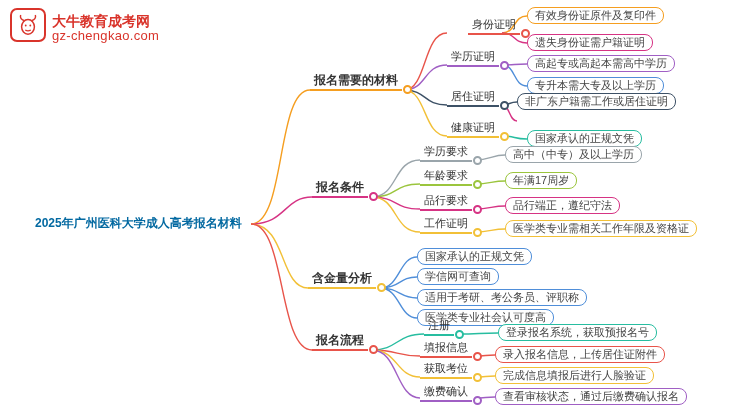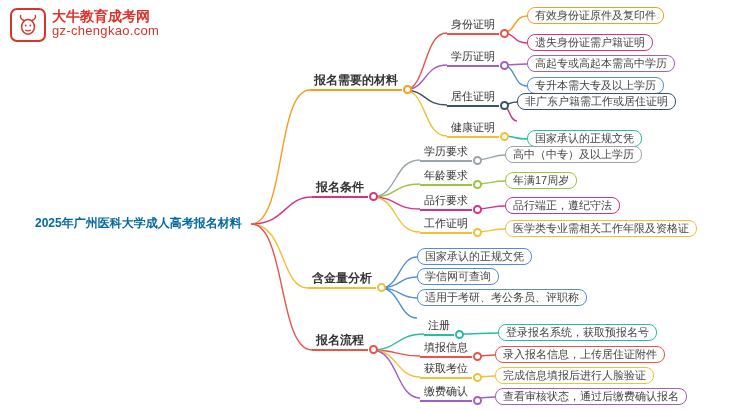--- a/index.html
+++ b/index.html
@@ -27,21 +27,21 @@
   .label{position:absolute;white-space:nowrap;color:#333;
          padding:0 4px 2px 4px;border-bottom:2px solid var(--c);line-height:14px;}
   .l1{font-size:12px;font-weight:700;}
   .l2{font-size:11px;}
   .dot{position:absolute;left:calc(100% + 1px);bottom:-5px;width:5px;height:5px;
        background:#fff;border:2px solid var(--c);border-radius:50%;}
 
   .leaf{position:absolute;white-space:nowrap;font-size:11px;line-height:13px;color:#444;
         background:#fff;border:1px solid var(--c);border-radius:8px;padding:1px 7px;}
 
-  .logo{position:absolute;left:10px;top:8px;display:flex;gap:6px;align-items:flex-start;}
+  .logo{position:absolute;left:10px;top:8px;display:flex;gap:6px;align-items:flex-end;}
   .logo-mark{width:32px;height:30px;border:2px solid #d9342b;border-radius:7px;
              display:flex;align-items:center;justify-content:center;}
   .brand{color:#d9342b;font-weight:700;font-size:14px;line-height:16px;}
   .domain{color:#d9342b;font-size:13px;line-height:13px;letter-spacing:.3px;}
 </style>
 </head>
 <body>
 
 <div class="stage">
 
@@ -108,21 +108,21 @@
     </div>
   </div>
 
   <div class="root">2025年广州医科大学成人高考报名材料</div>
 
   <div class="label l1 orange" style="left:310px;top:73px">
     <span>报名需要的材料</span>
     <span class="dot"></span>
   </div>
 
-  <div class="label l2 red" style="left:447px;top:17px">
+  <div class="label l2 red" style="left:468px;top:17px">
     <span>身份证明</span>
     <span class="dot"></span>
   </div>
   <div class="leaf orange" style="left:527px;top:7px">
     <span>有效身份证原件及复印件</span>
   </div>
   <div class="leaf magenta" style="left:527px;top:34px">
     <span>遗失身份证需户籍证明</span>
   </div>
 
@@ -196,20 +196,23 @@
   </div>
   <div class="leaf blue" style="left:417px;top:248px">
     <span>国家承认的正规文凭</span>
   </div>
   <div class="leaf blue" style="left:417px;top:268px">
     <span>学信网可查询</span>
   </div>
   <div class="leaf blue" style="left:417px;top:289px">
     <span>适用于考研、考公务员、评职称</span>
   </div>
+  <div class="leaf blue" style="left:417px;top:309px">
+    <span>医学类专业社会认可度高</span>
+  </div>
 
   <div class="label l1 red" style="left:312px;top:333px">
     <span>报名流程</span>
     <span class="dot"></span>
   </div>
 
   <div class="label l2 teal" style="left:424px;top:318px">
     <span>注册</span>
     <span class="dot"></span>
   </div>

